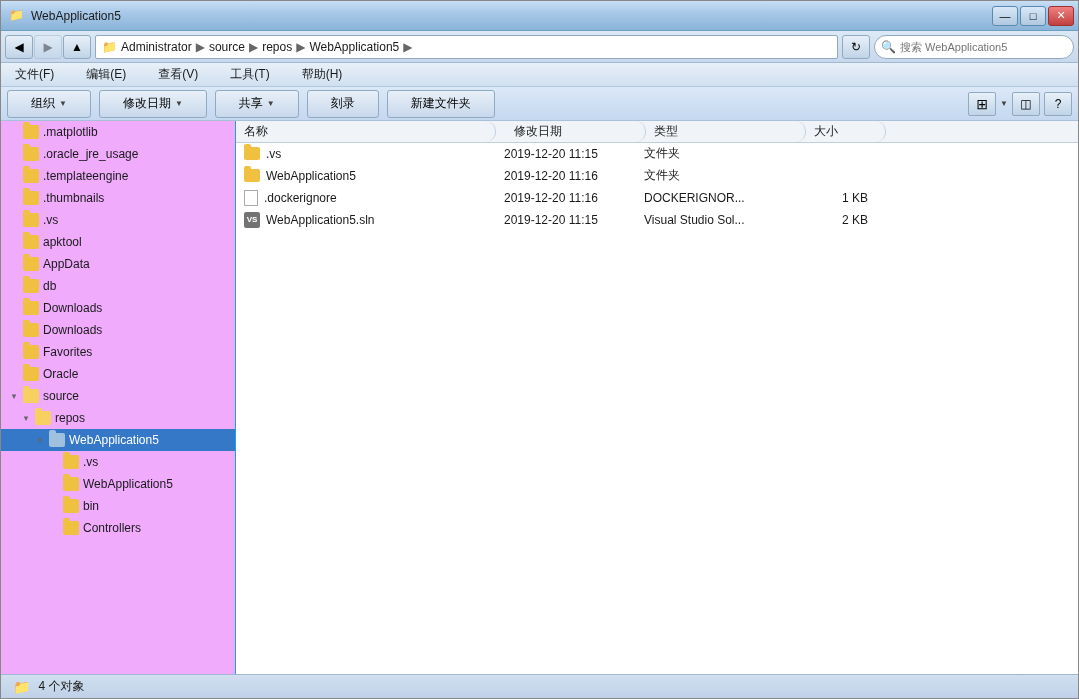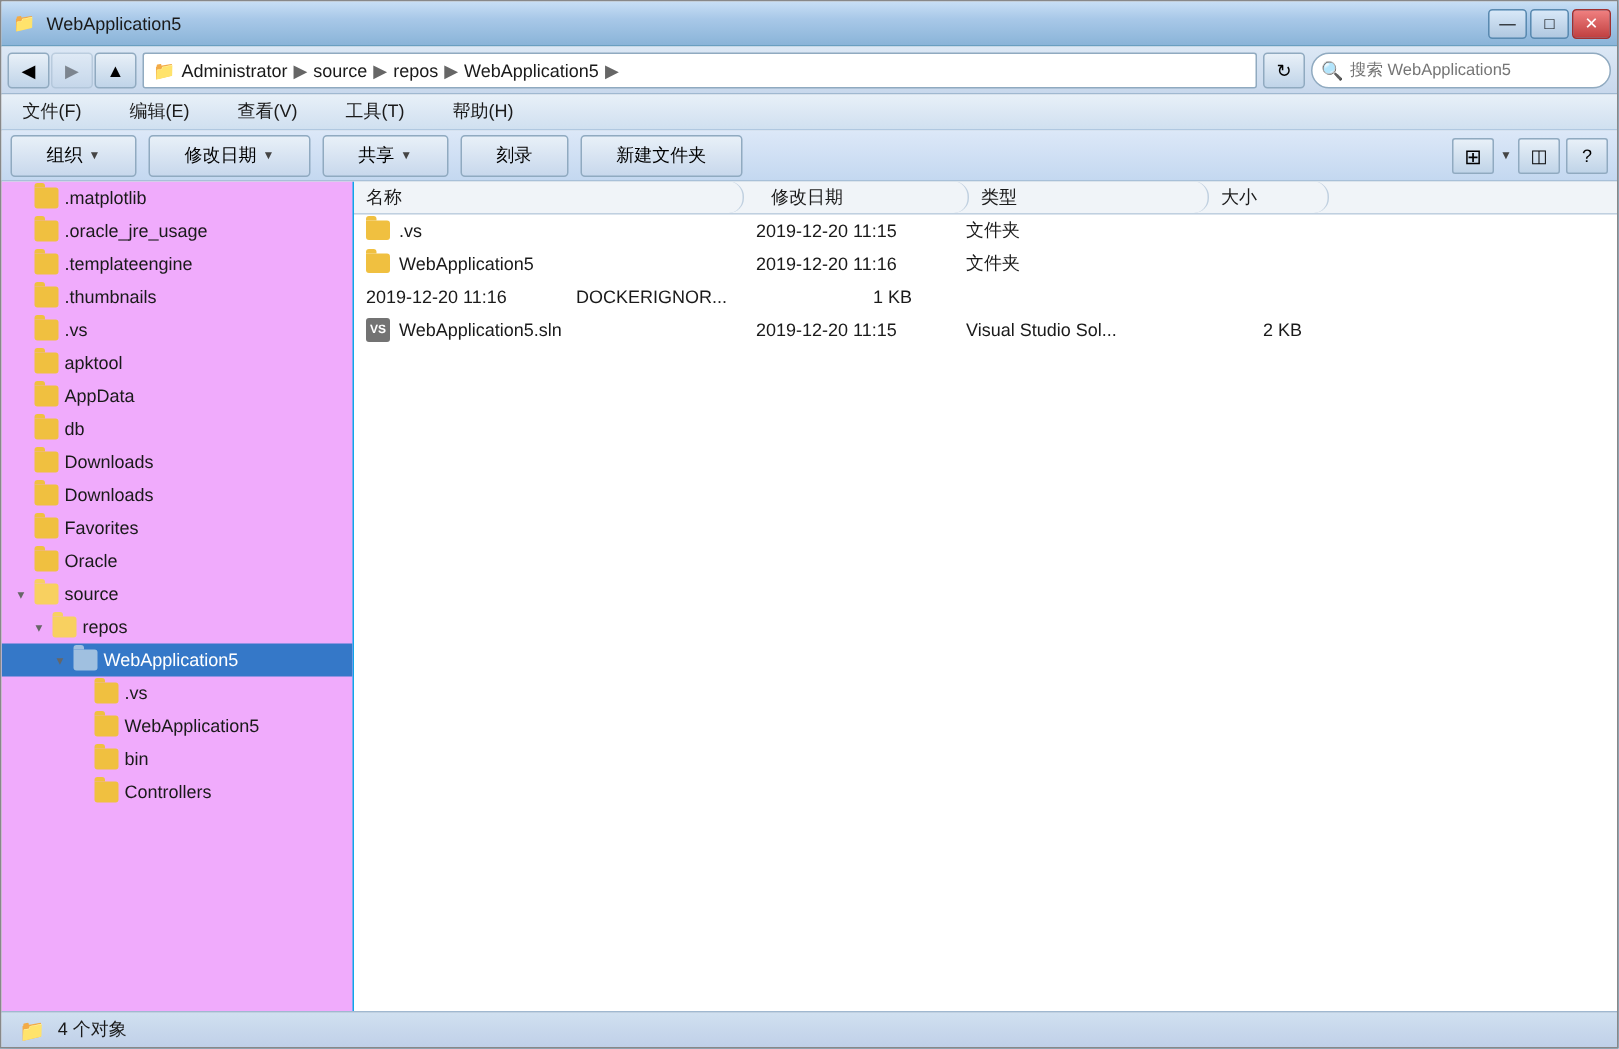--- a/index.html
+++ b/index.html
@@ -580,20 +580,24 @@
           <div class="cell cell-name">
             <div class="file-icon-folder"></div>
             <span>WebApplication5</span>
           </div>
           <div class="cell cell-date">2019-12-20 11:16</div>
           <div class="cell cell-type">文件夹</div>
           <div class="cell cell-size"></div>
         </div>
 
         <div class="content-row">
+          <div class="cell cell-name">
+            <div class="file-icon-doc"></div>
+            <span>.dockerignore</span>
+          </div>
           <div class="cell cell-date">2019-12-20 11:16</div>
           <div class="cell cell-type">DOCKERIGNOR...</div>
           <div class="cell cell-size">1 KB</div>
         </div>
 
         <div class="content-row">
           <div class="cell cell-name">
             <div class="file-icon-sln">VS</div>
             <span>WebApplication5.sln</span>
           </div>

